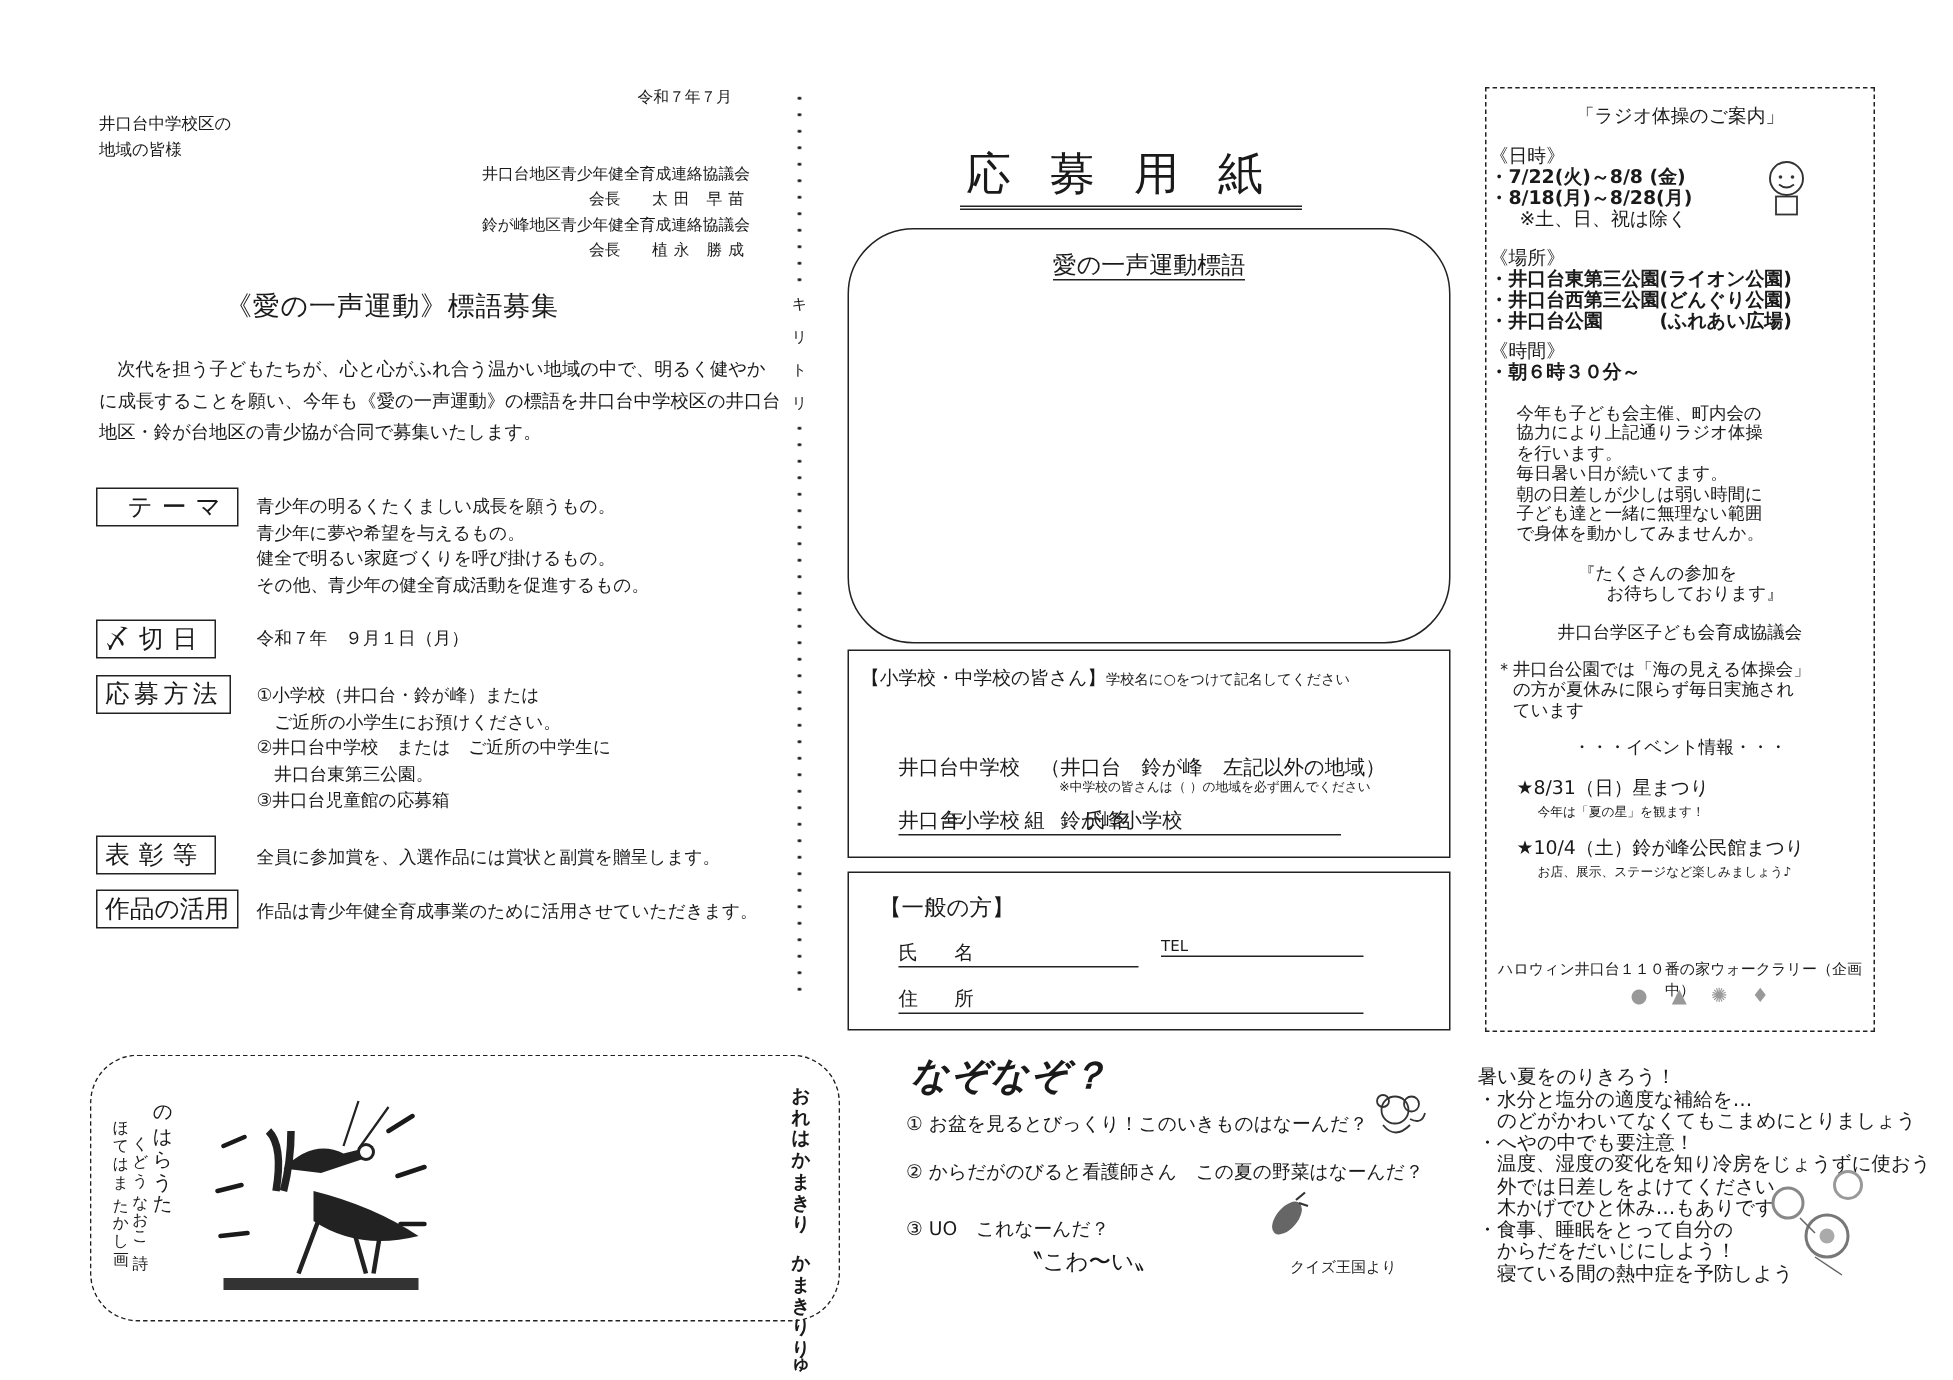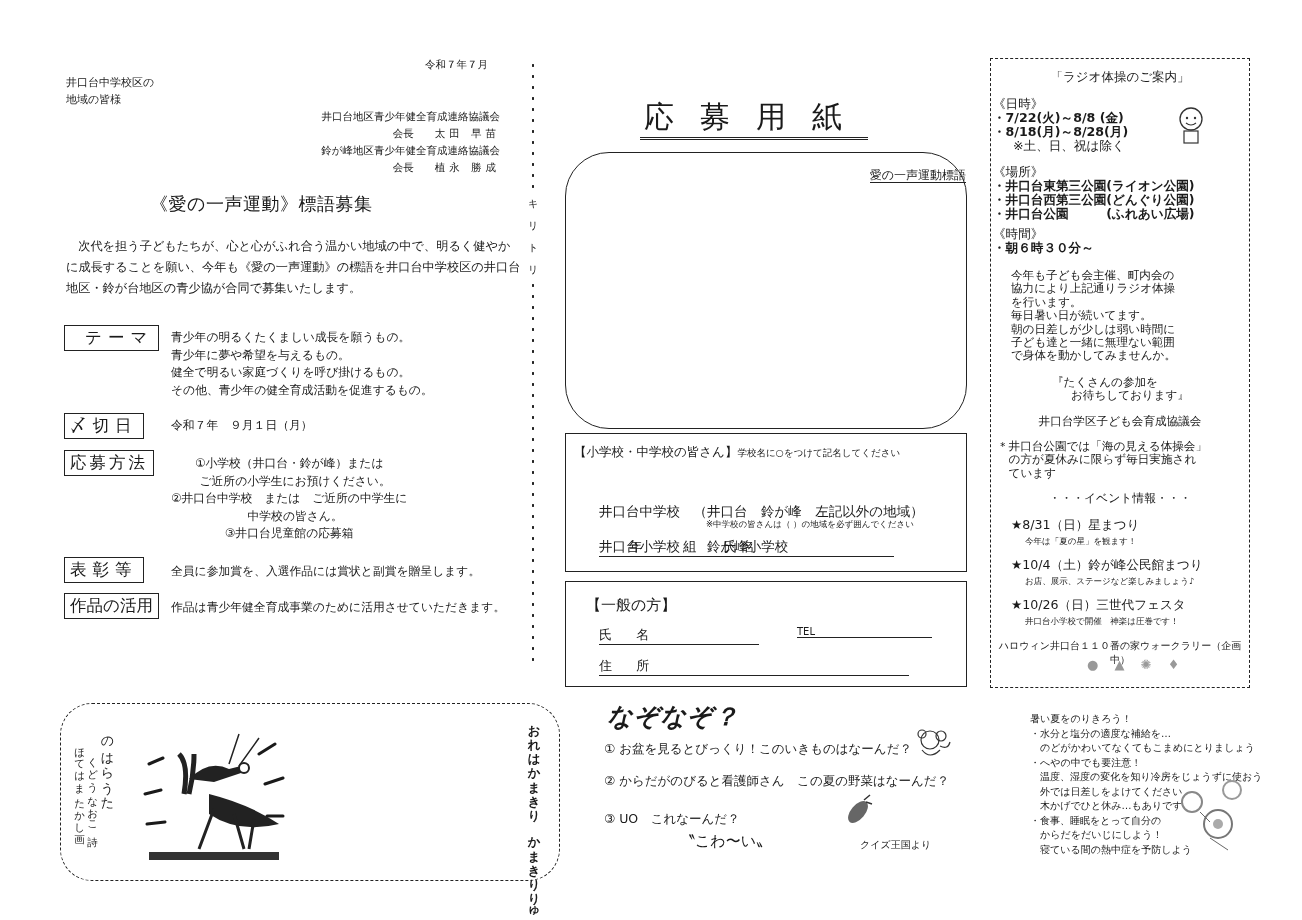--- a/index.html
+++ b/index.html
@@ -38,21 +38,21 @@
   
   .form-title {
     left: 640px; top: 98px; font-size: 30px; letter-spacing: 26px;
     border-bottom: 3px double #222; padding: 0 0 1px 4px; line-height: 38px;
   }
   .slogan-box {
     left: 565px; top: 152px; width: 402px; height: 277px;
     border: 1.4px solid #222; border-radius: 44px;
   }
   .slogan-label {
-    position: absolute; left: 0; right: 0; top: 14px; text-align: right; font-size: 12px;
+    position: absolute; left: 0; right: 0; top: 14px; text-align: center; font-size: 16px;
   }
   .slogan-label span { border-bottom: 1px solid #222; }
 
   .school-box { left: 565px; top: 433px; width: 402px; height: 139px; border: 1.3px solid #222; }
   .school-box .hdr { position: absolute; left: 8px; top: 10px; font-size: 12.5px; white-space: nowrap; }
   .school-box .hdr small { font-size: 9.5px; }
   .ruby-sm { position: relative; }
   .ruby-sm::before { content: attr(data-ruby); position: absolute; top: -7px; left: 0; font-size: 5px; white-space: nowrap; }
   .school-box .line { position: absolute; left: 33px; font-size: 13.5px; white-space: nowrap; }
   .school-box .note { position: absolute; left: 140px; top: 85px; font-size: 8.5px; white-space: nowrap; }
@@ -87,21 +87,21 @@
   .event { position: absolute; left: 20px; white-space: nowrap; }
   .event .t { font-size: 12.6px; }
   .event .s { font-size: 8.5px; padding-left: 14px; margin-top: 2px; }
   .halloween { position: absolute; left: 0; right: 0; text-align: center; font-size: 10px; top: 580px; }
   .deco-icons { position: absolute; left: 96px; top: 598px; font-size: 13px; color: #999; letter-spacing: 6px; }
 
   .child-illus {
     position: absolute; left: 182px; top: 46px; width: 36px; height: 40px;
   }
 
-  .summer { left: 985px; top: 712px; font-size: 10px; line-height: 14.5px; white-space: pre-line; margin-left: 45px; }
+  .summer { left: 985px; top: 712px; font-size: 13px; line-height: 14.5px; white-space: pre-line; }
   .flowers { left: 1170px; top: 772px; width: 80px; height: 80px; }
 
   
   .poem-box {
     left: 60px; top: 703px; width: 500px; height: 178px;
     border: 1.5px dashed #222; border-radius: 32px;
   }
   .poem-meta {
     position: absolute; writing-mode: vertical-rl; font-size: 11.5px; line-height: 13px;
   }
@@ -141,25 +141,25 @@
   <div>健全で明るい家庭づくりを呼び掛けるもの。</div>
   <div>その他、青少年の健全育成活動を促進するもの。</div>
 </div>
 
 <div class="row-label" style="top:413px;">〆切日</div>
 <div class="row-body" style="top:417px;">
   <div>令和７年　９月１日（月）</div>
 </div>
 
 <div class="row-label" style="top:450px; letter-spacing:3px;">応募方法</div>
-<div class="row-body" style="top:455px;text-align:center;">
+<div class="row-body" style="top:455px;">
   <div>①小学校（井口台・鈴が峰）または</div>
   <div>　ご近所の小学生にお預けください。</div>
   <div>②井口台中学校　または　ご近所の中学生に</div>
-  <div>　中学校の皆さん。</div>
+  <div>　井口台東第三公園。</div>
   <div>③井口台児童館の応募箱</div>
 </div>
 
 <div class="row-label" style="top:557px;">表彰等</div>
 <div class="row-body" style="top:563px;">
   <div>全員に参加賞を、入選作品には賞状と副賞を贈呈します。</div>
 </div>
 
 <div class="row-label tight" style="top:593px;">作品の活用</div>
 <div class="row-body" style="top:599px;">
@@ -192,21 +192,21 @@
   </div>
   <div class="note">※中学校の皆さんは（ ）の地域を必ず囲んでください</div>
   <div class="name-line">
     <span>年</span>   <span>組</span>  <span>氏 名</span>
   </div>
 </div>
 
 <div class="abs general-box">
   <div class="hdr">【一般の方】</div>
   <div class="gen-field" style="left:33px; top:44px; width:160px;"><span>氏 名</span></div>
-  <div class="gen-field" style="left:208px; top:44px; width:135px; letter-spacing:0; font-size:10px;margin-left:23px;"><span>TEL</span></div>
+  <div class="gen-field" style="left:208px; top:44px; width:135px; letter-spacing:0; font-size:10px;"><span>TEL</span></div>
   <div class="gen-field" style="left:33px; top:75px; width:310px;"><span>住 所</span></div>
 </div>
 
 <div class="abs riddle-title">なぞなぞ？</div>
 <div class="riddle" style="top:741px;">① お盆を見るとびっくり！このいきものはなーんだ？</div>
 <div class="riddle" style="top:773px;">② からだがのびると看護師さん　この夏の野菜はなーんだ？</div>
 <div class="riddle" style="top:811px;">③ UO　これなーんだ？</div>
 <div class="abs riddle-sub">〝こわ〜い〟</div>
 <div class="abs riddle-src">クイズ王国より</div>
 
@@ -268,24 +268,20 @@
 　ています</div>
 
   <div class="event-head">・・・イベント情報・・・</div>
   <div class="event" style="top:458px;">
     <div class="t">★8/31（日）星まつり</div>
     <div class="s">今年は「夏の星」を観ます！</div>
   </div>
   <div class="event" style="top:498px;">
     <div class="t">★10/4（土）鈴が峰公民館まつり</div>
     <div class="s">お店、展示、ステージなど楽しみましょう♪</div>
-  </div>
-  <div class="event" style="top:538px;">
-    <div class="t">★10/26（日）三世代フェスタ</div>
-    <div class="s">井口台小学校で開催　神楽は圧巻です！</div>
   </div>
   <div class="halloween">ハロウィン井口台１１０番の家ウォークラリー（企画中）</div>
   <div class="deco-icons">● ▲ ✺ ♦</div>
 </div>
 
 <div class="abs summer">暑い夏をのりきろう！
 ・水分と塩分の適度な補給を…
 　のどがかわいてなくてもこまめにとりましょう
 ・へやの中でも要注意！
 　温度、湿度の変化を知り冷房をじょうずに使おう

